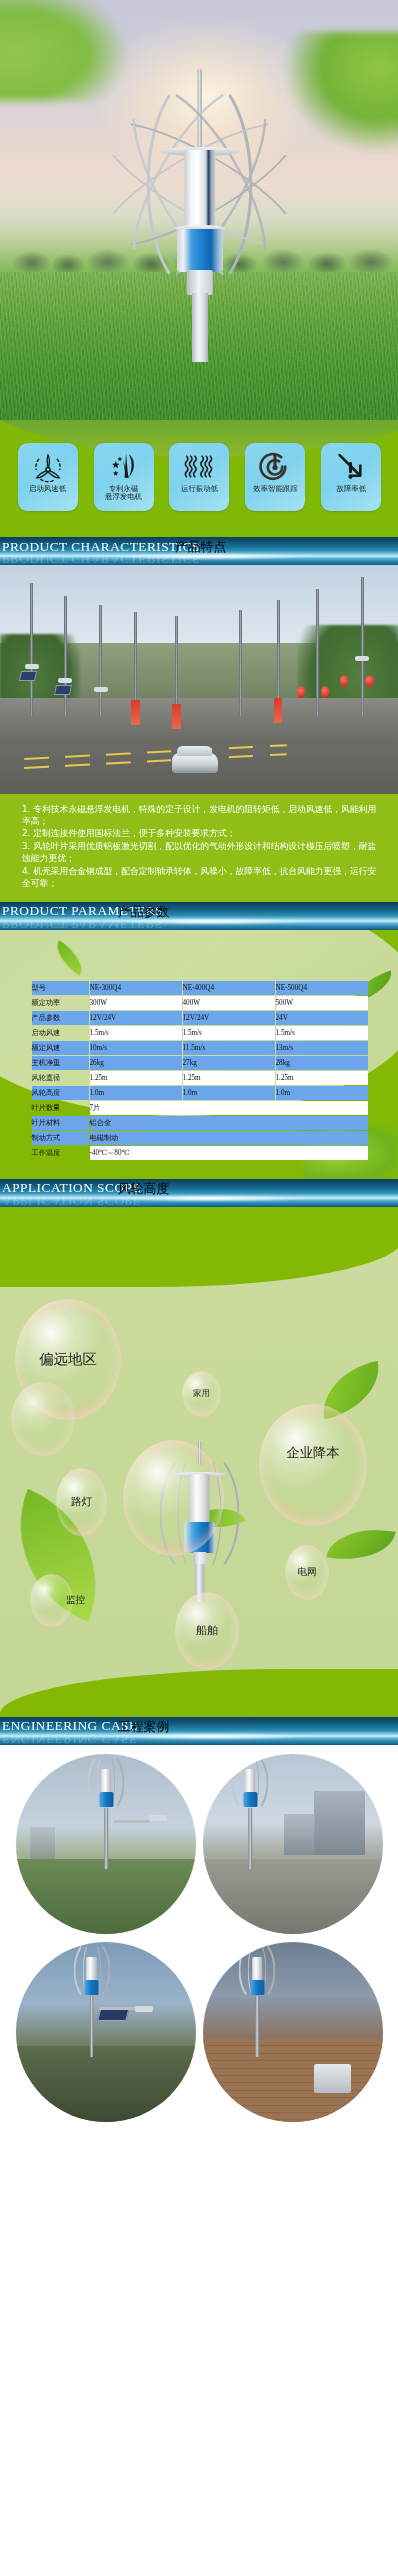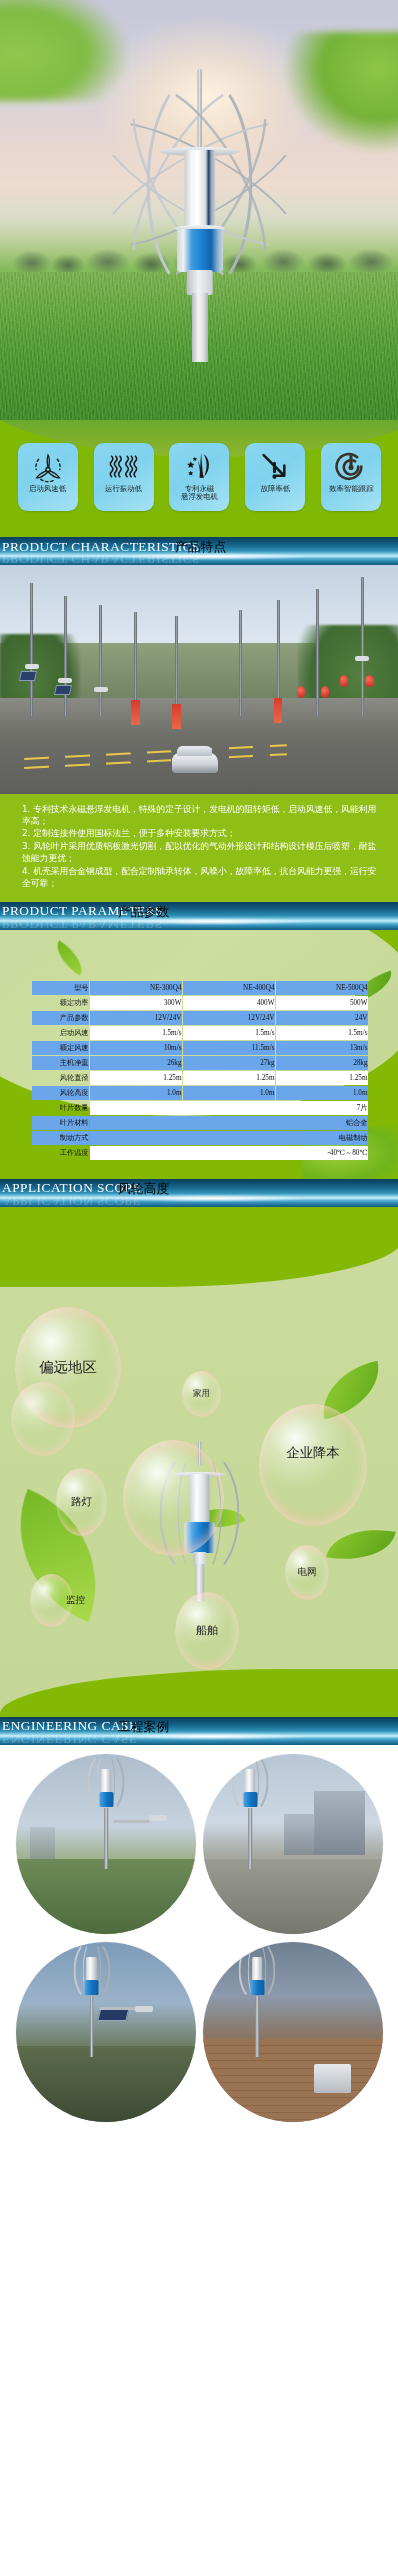--- a/index.html
+++ b/index.html
@@ -253,21 +253,21 @@
     position:absolute; right:-16px; bottom:-12.8px; width:112px; height:64px;
     background:radial-gradient(ellipse at 30% 40%,#9fd236 0%,#6fb31c 50%,rgba(111,179,28,0) 76%);
     filter:blur(1.6px);
   }
   table.spec {
     position:relative; width:338px; margin:34px auto 0 auto;
     border-collapse:separate; border-spacing:1.1px 1.1px;
     font-family:"Liberation Serif","DejaVu Serif",serif;
     font-size:7.2px; color:#111;
   }
-  table.spec td { height:14px; text-align:right; vertical-align:middle; }
+  table.spec td { height:14px; text-align:left; vertical-align:middle; }
   table.spec td.k { width:57px; }
   table.spec tr.blue td.k, table.spec tr.blue td.v { background:#6ba5ea; }
   table.spec tr.white td.k, table.spec tr.white td.v { background:transparent; }
   table.spec tr.white td.v { background:#ffffff; }
   table.spec tr.blue td.k { background:#6ba5ea; }
   table.spec tr.white td.k { background:transparent; }
 
   
   .appscope {
     position:relative; width:399px; height:510px; overflow:hidden;
@@ -409,75 +409,75 @@
               <path d="M18 57 A24 24 0 0 0 46 57" stroke-dasharray="5 5"></path>
             </svg>
           </span>
           <span class="flabel">启动风速低</span>
         </div>
       </div>
 
       <div class="feature">
         <div class="badge">
           <span class="glyph">
-            <svg viewBox="0 0 64 64" fill="none" stroke="#1a1a1a" stroke-width="3" stroke-linecap="round">
-              <path d="M8 12 q5 5 0 10 q-5 5 0 10 q5 5 0 10 q-5 5 0 10"></path>
-              <path d="M16 12 q5 5 0 10 q-5 5 0 10 q5 5 0 10 q-5 5 0 10"></path>
-              <path d="M24 12 q5 5 0 10 q-5 5 0 10 q5 5 0 10 q-5 5 0 10"></path>
-              <path d="M38 12 q5 5 0 10 q-5 5 0 10 q5 5 0 10 q-5 5 0 10"></path>
-              <path d="M46 12 q5 5 0 10 q-5 5 0 10 q5 5 0 10 q-5 5 0 10"></path>
-              <path d="M54 12 q5 5 0 10 q-5 5 0 10 q5 5 0 10 q-5 5 0 10"></path>
-            </svg>
-          </span>
-          <span class="flabel">运行振动低</span>
-        </div>
-      </div>
-
-      <div class="feature">
-        <div class="badge">
-          <span class="glyph">
             <svg viewBox="0 0 64 64" fill="#1a1a1a">
               <path d="M36 6 L40 54 L33 54 Z"></path>
               <path d="M41 8 C54 16 55 38 42 52 C49 34 48 20 41 8 Z"></path>
               <path d="M30 20 L42 54 L36 54 Z" opacity=".85"></path>
               <path d="M16 22 l2.2 4.4 4.8.6 -3.6 3.3 .9 4.8 -4.3-2.4 -4.3 2.4 .9-4.8 -3.6-3.3 4.8-.6z"></path>
               <path d="M24 13 l1.4 2.8 3 .4 -2.2 2.1 .5 3 -2.7-1.5 -2.7 1.5 .5-3 -2.2-2.1 3-.4z"></path>
               <path d="M16 40 l1.6 3.2 3.4.5 -2.5 2.4 .6 3.4 -3.1-1.7 -3.1 1.7 .6-3.4 -2.5-2.4 3.4-.5z"></path>
             </svg>
           </span>
           <span class="flabel" style="white-space:pre-line">专利永磁
 悬浮发电机</span>
         </div>
       </div>
 
       <div class="feature">
         <div class="badge">
           <span class="glyph">
-            <svg viewBox="0 0 64 64" fill="none" stroke="#1a1a1a" stroke-width="5" stroke-linecap="round" stroke-linejoin="round">
-              <path d="M10 10 L48 48"></path>
-              <path d="M50 30 L50 50 L30 50" stroke-width="5"></path>
-              <path d="M31 26 L31 42" stroke-width="6"></path>
-              <circle cx="31" cy="52" r="4" fill="#1a1a1a" stroke="none"></circle>
+            <svg viewBox="0 0 64 64" fill="none" stroke="#1a1a1a" stroke-width="3" stroke-linecap="round">
+              <path d="M8 12 q5 5 0 10 q-5 5 0 10 q5 5 0 10 q-5 5 0 10"></path>
+              <path d="M16 12 q5 5 0 10 q-5 5 0 10 q5 5 0 10 q-5 5 0 10"></path>
+              <path d="M24 12 q5 5 0 10 q-5 5 0 10 q5 5 0 10 q-5 5 0 10"></path>
+              <path d="M38 12 q5 5 0 10 q-5 5 0 10 q5 5 0 10 q-5 5 0 10"></path>
+              <path d="M46 12 q5 5 0 10 q-5 5 0 10 q5 5 0 10 q-5 5 0 10"></path>
+              <path d="M54 12 q5 5 0 10 q-5 5 0 10 q5 5 0 10 q-5 5 0 10"></path>
             </svg>
           </span>
-          <span class="flabel">故障率低</span>
+          <span class="flabel">运行振动低</span>
         </div>
       </div>
 
       <div class="feature">
         <div class="badge">
           <span class="glyph">
             <svg viewBox="0 0 64 64" fill="none" stroke="#3a3228" stroke-width="5" stroke-linecap="round">
               <path d="M44 14 A24 24 0 1 0 52 32"></path>
               <path d="M40 22 A14 14 0 1 0 46 32"></path>
               <path d="M32 10 L32 32" stroke-width="6"></path>
               <circle cx="32" cy="34" r="5" fill="#3a3228" stroke="none"></circle>
             </svg>
           </span>
           <span class="flabel">效率智能跟踪</span>
+        </div>
+      </div>
+
+      <div class="feature">
+        <div class="badge">
+          <span class="glyph">
+            <svg viewBox="0 0 64 64" fill="none" stroke="#1a1a1a" stroke-width="5" stroke-linecap="round" stroke-linejoin="round">
+              <path d="M10 10 L48 48"></path>
+              <path d="M50 30 L50 50 L30 50" stroke-width="5"></path>
+              <path d="M31 26 L31 42" stroke-width="6"></path>
+              <circle cx="31" cy="52" r="4" fill="#1a1a1a" stroke="none"></circle>
+            </svg>
+          </span>
+          <span class="flabel">故障率低</span>
         </div>
       </div>
 
     </div>
   </div>
 
   <div class="banner">
     <div class="hl"></div>
     <div class="en">PRODUCT  CHARACTERISTICS</div>
     <div class="en-refl">PRODUCT  CHARACTERISTICS</div>
@@ -628,21 +628,21 @@
       <div class="m"></div>
       <div class="bl"></div>
       <div class="bl bl2"></div>
       <div class="plate"></div>
       <div class="bd"></div>
       <div class="gn"></div>
       <div class="nk"></div>
       <div class="pl"></div>
     </div>
 
-    <div class="bubble" style="left:15px; top:100px; width:106px; height:121px;">
+    <div class="bubble" style="left:15px; top:92px; width:106px; height:121px;">
       <span style="font-size:14.4px;">偏远地区</span>
     </div>
 
     <div class="bubble" style="left:182px; top:164px; width:39px; height:46px;">
       <span style="font-size:8.5px;">家用</span>
     </div>
 
     <div class="bubble" style="left:259px; top:197px; width:108px; height:122px;">
       <span style="font-size:13.3px; margin-top:-23.4px;">企业降本</span>
     </div>

